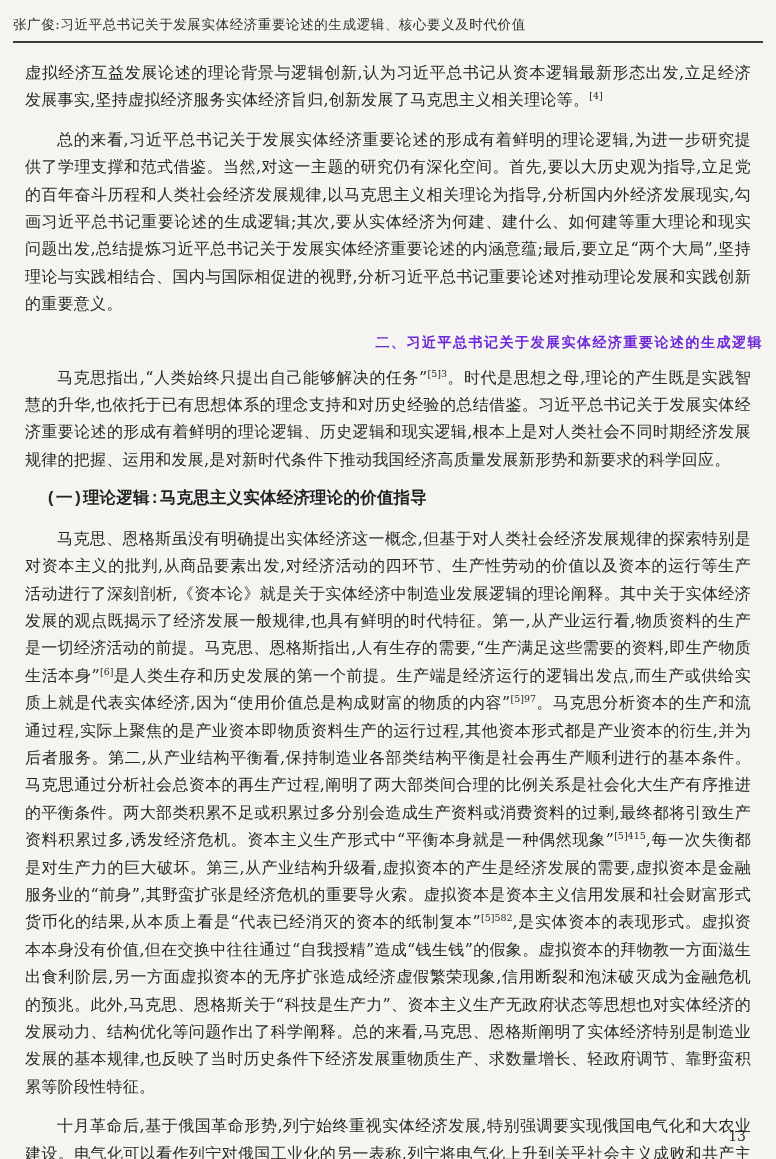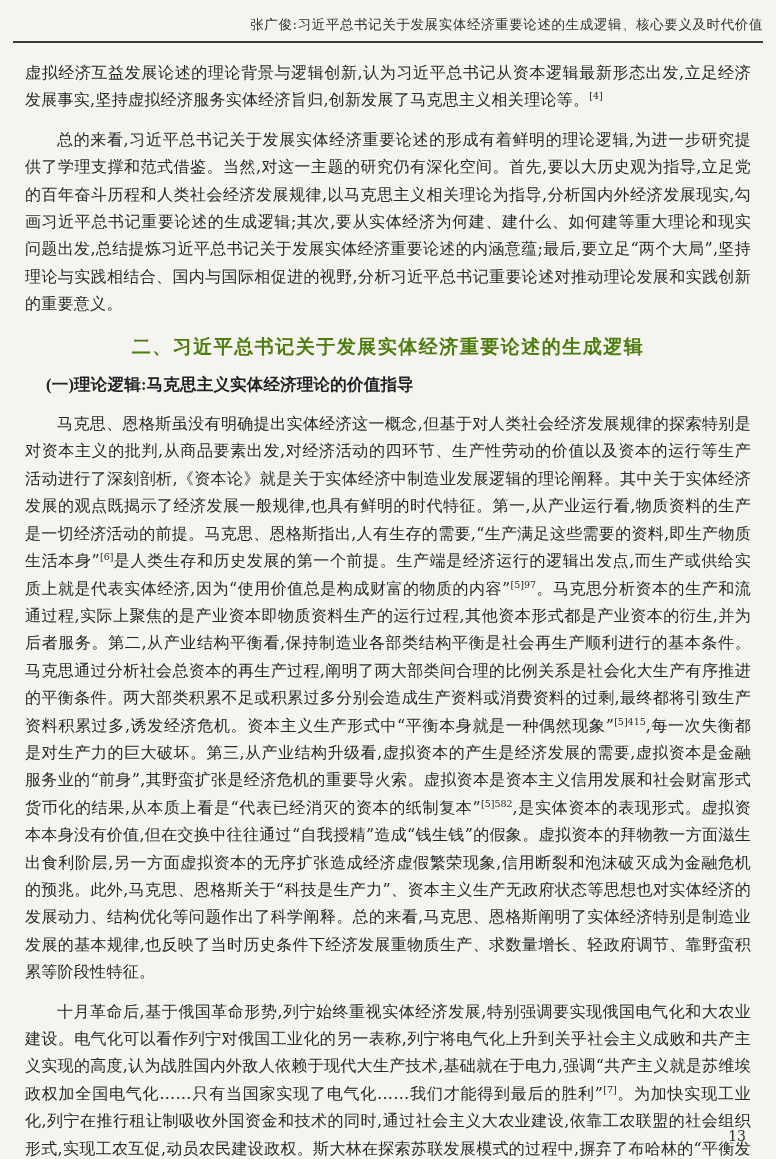--- a/index.html
+++ b/index.html
@@ -13,21 +13,21 @@
     height: 1159px;
     margin: 0 auto;
     box-sizing: border-box;
     background: #f5f4f1;
     color: #282828;
     font-family: "DejaVu Serif", serif;
     padding: 12px 13px 0 13px;
     overflow: hidden;
   }
   .running-header {
-    text-align: right;
+    text-align: left;
     font-size: 13.5px;
     letter-spacing: 0.6px;
     color: #303030;
     line-height: 20px;
     margin-top: 2px;
   }
   .header-rule {
     border: none;
     border-top: 2px solid #3b3b3b;
     margin: 7px 0 0 0;
@@ -41,36 +41,36 @@
     line-height: 27.4px;
     letter-spacing: 0.28px;
     text-align: justify;
     color: #282828;
   }
   p.body-p.indent {
     text-indent: 2em;
   }
   h2.section-heading {
     margin: 16px 0 11px 0;
-    text-align: center;
-    font-size: 19px;
+    text-align: right;
+    font-size: 14px;
     font-weight: 700;
     letter-spacing: 1.5px;
-    color: #4d7c0f;
+    color: #6d28d9;
     font-family: "DejaVu Serif", serif;
   }
   h3.subsection-heading {
     margin: 9px 0;
     font-size: 16.5px;
     font-weight: 700;
     line-height: 27.4px;
     text-indent: 2em;
     letter-spacing: 0.2px;
     color: #222;
-    font-family: Liberation Serif, serif;
+    font-family: Liberation Mono, monospace;
   }
   sup.cite {
     font-size: 9.5px;
     line-height: 0;
     vertical-align: super;
     letter-spacing: 0;
   }
   .page-number {
     position: absolute;
     right: 30px;
@@ -82,18 +82,19 @@
 </head>
 <body>
 
 <div class="page">
   <div class="running-header">张广俊:习近平总书记关于发展实体经济重要论述的生成逻辑、核心要义及时代价值</div>
   <hr class="header-rule">
   <div class="article">
       <p class="body-p">虚拟经济互益发展论述的理论背景与逻辑创新,认为习近平总书记从资本逻辑最新形态出发,立足经济发展事实,坚持虚拟经济服务实体经济旨归,创新发展了马克思主义相关理论等。<sup class="cite">[4]</sup></p>
       <p class="body-p indent">总的来看,习近平总书记关于发展实体经济重要论述的形成有着鲜明的理论逻辑,为进一步研究提供了学理支撑和范式借鉴。当然,对这一主题的研究仍有深化空间。首先,要以大历史观为指导,立足党的百年奋斗历程和人类社会经济发展规律,以马克思主义相关理论为指导,分析国内外经济发展现实,勾画习近平总书记重要论述的生成逻辑;其次,要从实体经济为何建、建什么、如何建等重大理论和现实问题出发,总结提炼习近平总书记关于发展实体经济重要论述的内涵意蕴;最后,要立足“两个大局”,坚持理论与实践相结合、国内与国际相促进的视野,分析习近平总书记重要论述对推动理论发展和实践创新的重要意义。</p>
       <h2 class="section-heading">二、习近平总书记关于发展实体经济重要论述的生成逻辑</h2>
+      <p class="body-p indent">马克思指出,“人类始终只提出自己能够解决的任务”<sup class="cite">[5]3</sup>。时代是思想之母,理论的产生既是实践智慧的升华,也依托于已有思想体系的理念支持和对历史经验的总结借鉴。习近平总书记关于发展实体经济重要论述的形成有着鲜明的理论逻辑、历史逻辑和现实逻辑,根本上是对人类社会不同时期经济发展规律的把握、运用和发展,是对新时代条件下推动我国经济高质量发展新形势和新要求的科学回应。</p>
       <h3 class="subsection-heading">(一)理论逻辑:马克思主义实体经济理论的价值指导</h3>
       <p class="body-p indent">马克思、恩格斯虽没有明确提出实体经济这一概念,但基于对人类社会经济发展规律的探索特别是对资本主义的批判,从商品要素出发,对经济活动的四环节、生产性劳动的价值以及资本的运行等生产活动进行了深刻剖析,《资本论》就是关于实体经济中制造业发展逻辑的理论阐释。其中关于实体经济发展的观点既揭示了经济发展一般规律,也具有鲜明的时代特征。第一,从产业运行看,物质资料的生产是一切经济活动的前提。马克思、恩格斯指出,人有生存的需要,“生产满足这些需要的资料,即生产物质生活本身”<sup class="cite">[6]</sup>是人类生存和历史发展的第一个前提。生产端是经济运行的逻辑出发点,而生产或供给实质上就是代表实体经济,因为“使用价值总是构成财富的物质的内容”<sup class="cite">[5]97</sup>。马克思分析资本的生产和流通过程,实际上聚焦的是产业资本即物质资料生产的运行过程,其他资本形式都是产业资本的衍生,并为后者服务。第二,从产业结构平衡看,保持制造业各部类结构平衡是社会再生产顺利进行的基本条件。马克思通过分析社会总资本的再生产过程,阐明了两大部类间合理的比例关系是社会化大生产有序推进的平衡条件。两大部类积累不足或积累过多分别会造成生产资料或消费资料的过剩,最终都将引致生产资料积累过多,诱发经济危机。资本主义生产形式中“平衡本身就是一种偶然现象”<sup class="cite">[5]415</sup>,每一次失衡都是对生产力的巨大破坏。第三,从产业结构升级看,虚拟资本的产生是经济发展的需要,虚拟资本是金融服务业的“前身”,其野蛮扩张是经济危机的重要导火索。虚拟资本是资本主义信用发展和社会财富形式货币化的结果,从本质上看是“代表已经消灭的资本的纸制复本”<sup class="cite">[5]582</sup>,是实体资本的表现形式。虚拟资本本身没有价值,但在交换中往往通过“自我授精”造成“钱生钱”的假象。虚拟资本的拜物教一方面滋生出食利阶层,另一方面虚拟资本的无序扩张造成经济虚假繁荣现象,信用断裂和泡沫破灭成为金融危机的预兆。此外,马克思、恩格斯关于“科技是生产力”、资本主义生产无政府状态等思想也对实体经济的发展动力、结构优化等问题作出了科学阐释。总的来看,马克思、恩格斯阐明了实体经济特别是制造业发展的基本规律,也反映了当时历史条件下经济发展重物质生产、求数量增长、轻政府调节、靠野蛮积累等阶段性特征。</p>
       <p class="body-p indent">十月革命后,基于俄国革命形势,列宁始终重视实体经济发展,特别强调要实现俄国电气化和大农业建设。电气化可以看作列宁对俄国工业化的另一表称,列宁将电气化上升到关乎社会主义成败和共产主义实现的高度,认为战胜国内外敌人依赖于现代大生产技术,基础就在于电力,强调“共产主义就是苏维埃政权加全国电气化……只有当国家实现了电气化……我们才能得到最后的胜利”<sup class="cite">[7]</sup>。为加快实现工业化,列宁在推行租让制吸收外国资金和技术的同时,通过社会主义大农业建设,依靠工农联盟的社会组织形式,实现工农互促,动员农民建设政权。斯大林在探索苏联发展模式的过程中,摒弃了布哈林的“平衡发展战略”,强调工业立国,不走西方“‘通常的’工业化道路,而从发展重工业开始来实行国家工业化”,推动农业集体化发展为工业化提供保障。在实践中,斯大林开展了工业化和农业集体化运动,两大运动最终促成了苏联模式的形成。</p>
     </div>
   <div class="page-number">13</div>
 </div>
 
 </body></html>

